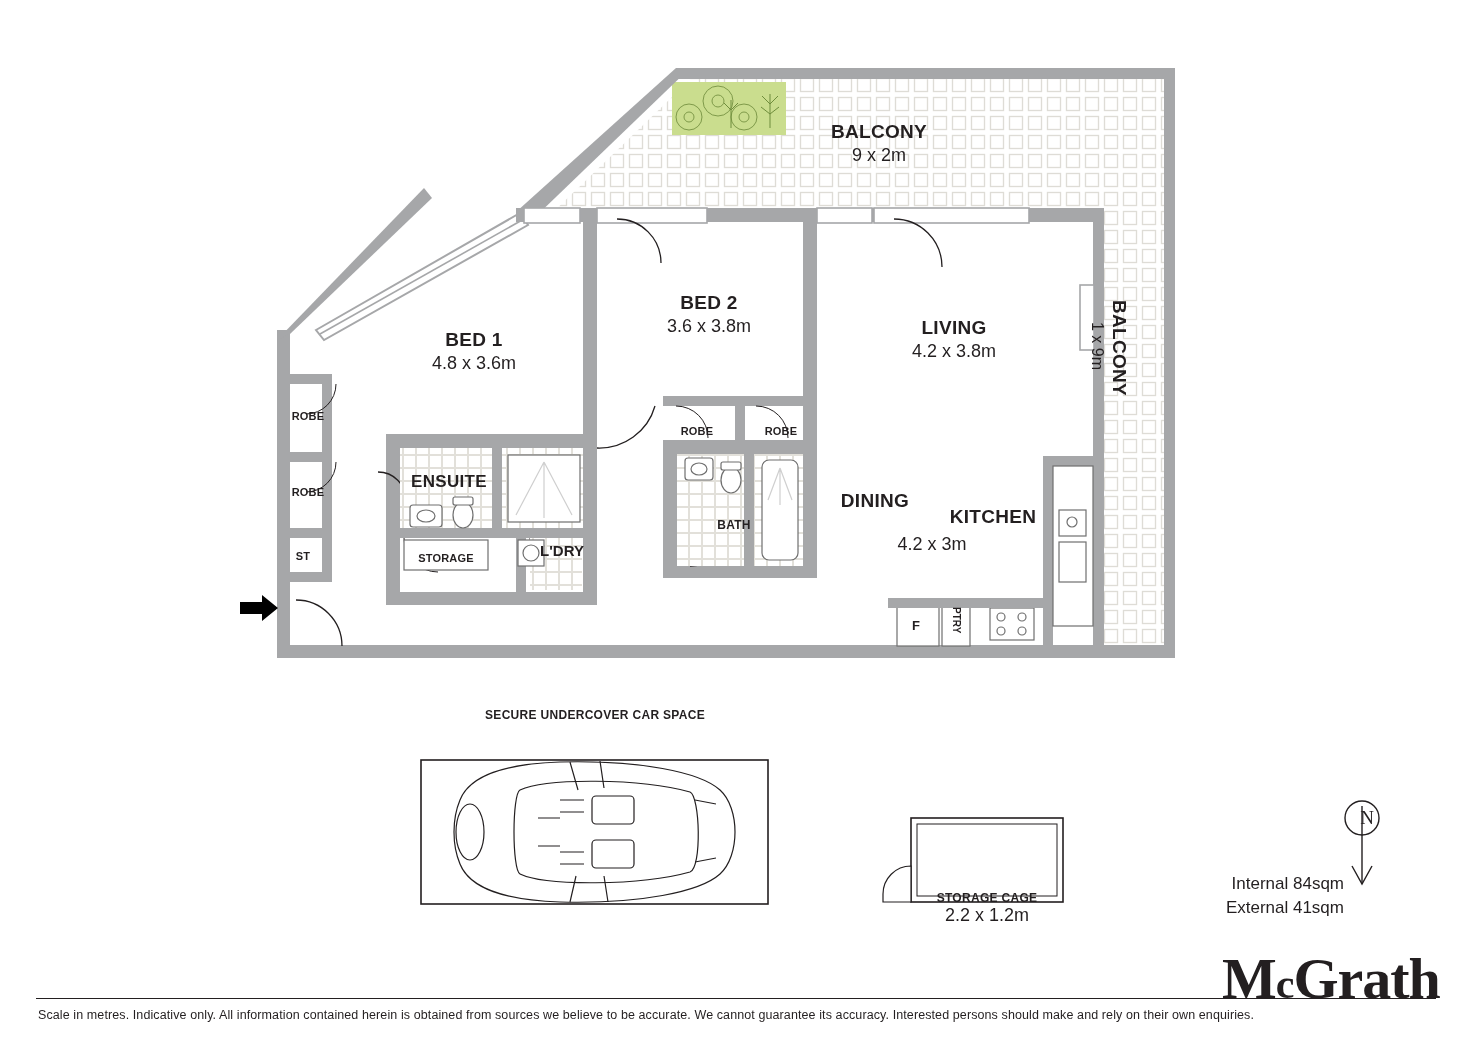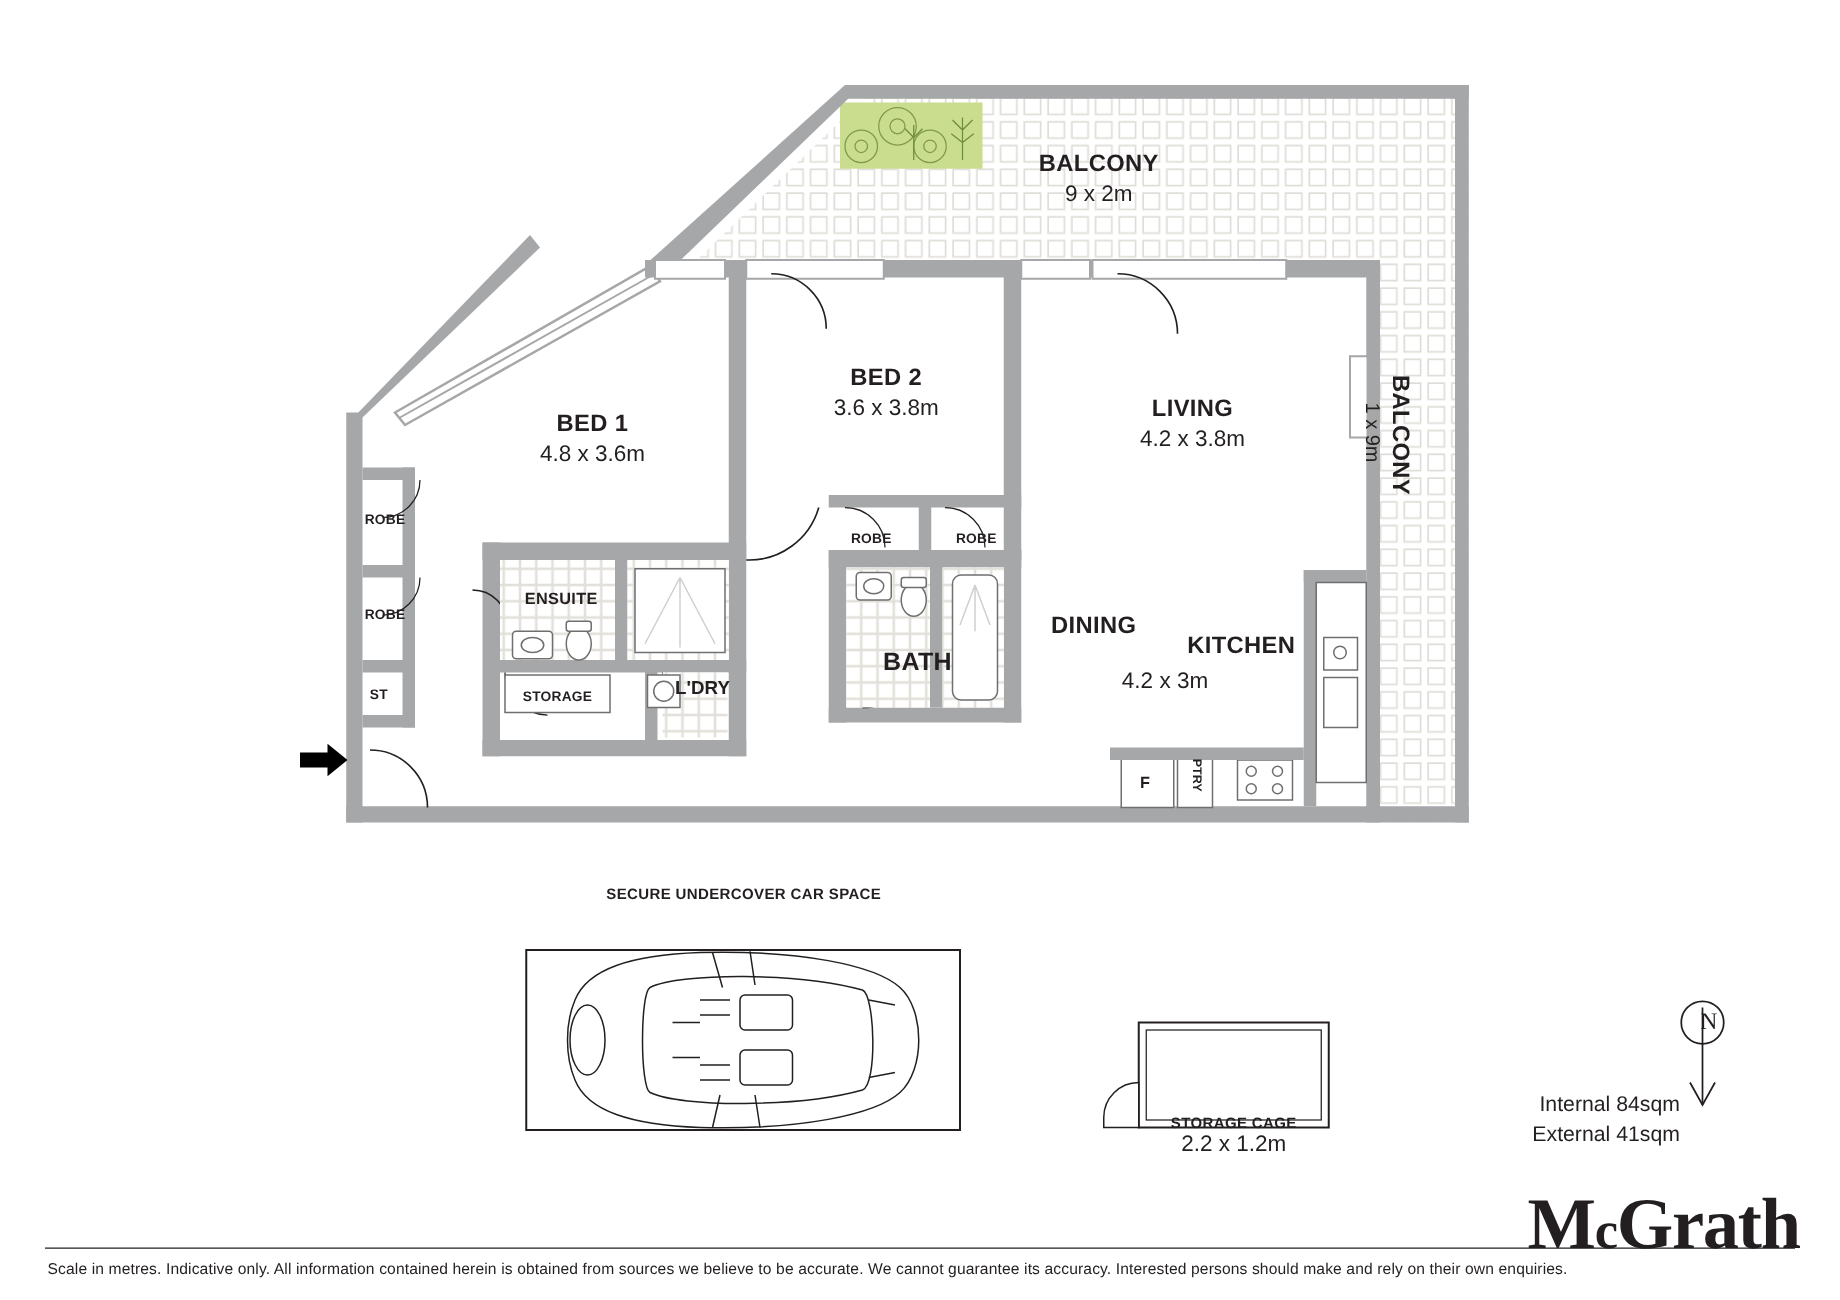--- a/index.html
+++ b/index.html
@@ -308,23 +308,23 @@
   <div class="room-name">LIVING</div>
   <div class="room-dims">4.2 x 3.8m</div>
 </div>
 
 <div class="lbl room-name" style="left:805px; top:489px; width:140px;">DINING</div>
 
 <div class="lbl room-name" style="left:923px; top:505px; width:140px;">KITCHEN</div>
 
 <div class="lbl room-dims" style="left:852px; top:533px; width:160px;">4.2 x 3m</div>
 
-<div class="lbl room-name" style="left:674px; top:518px; width:120px; font-size:20px;">BATH</div>
-
-<div class="lbl room-name" style="left:389px; top:471px; width:120px; font-size:13px;">ENSUITE</div>
+<div class="lbl room-name" style="left:674px; top:518px; width:120px; font-size:12px;">BATH</div>
+
+<div class="lbl room-name" style="left:389px; top:471px; width:120px; font-size:17px;">ENSUITE</div>
 
 <div style="position:absolute; left:1098px; top:300px; width:100px; height:130px;">
   <div style="position:absolute; left:32px; top:0px; transform:rotate(90deg); transform-origin:left top;">
     <span class="room-name">BALCONY</span>
   </div>
   <div style="position:absolute; left:8px; top:22px; transform:rotate(90deg); transform-origin:left top;">
     <span class="room-dims" style="font-size:16px;">1 x 9m</span>
   </div>
 </div>
 

